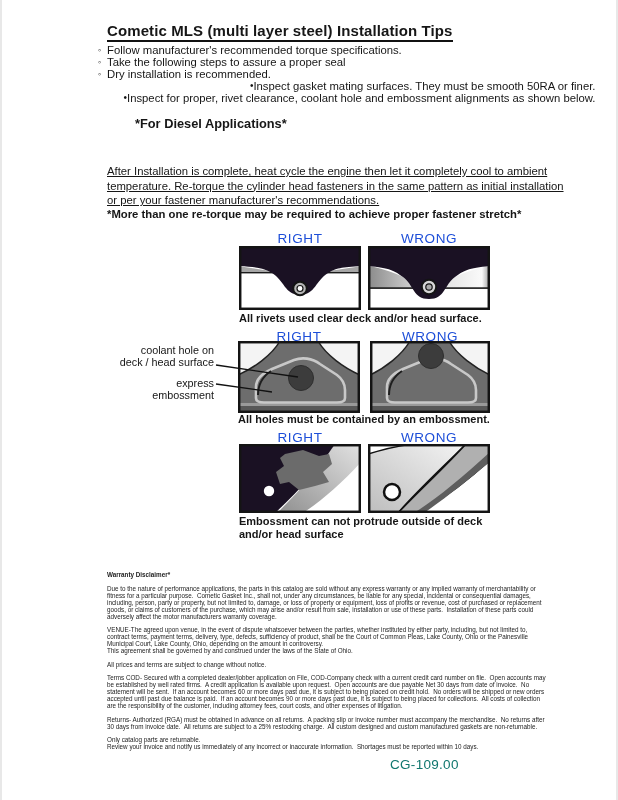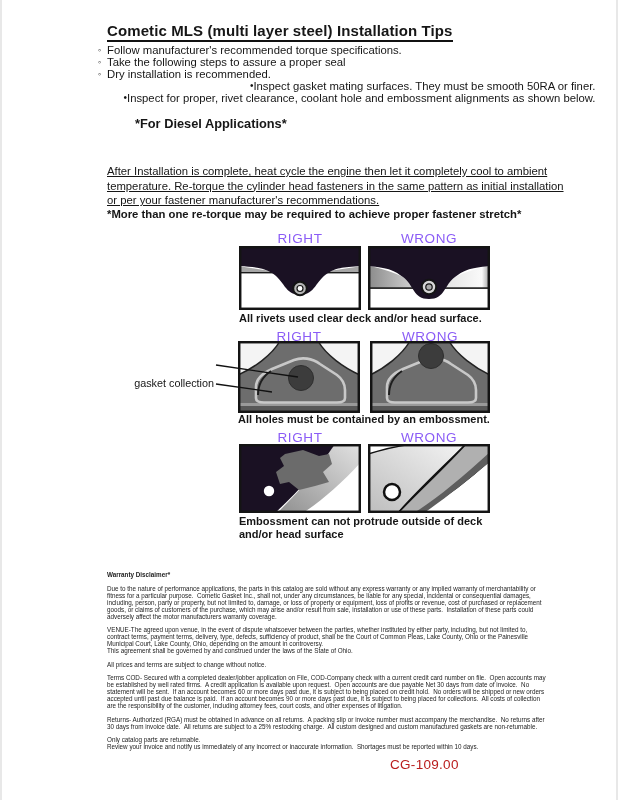--- a/index.html
+++ b/index.html
@@ -17,37 +17,37 @@
   .tip-row{white-space:nowrap;}
   .tip-row .marker{display:inline-block;width:9px;font-size:9px;vertical-align:1px;}
   .tip-row.sub{padding-left:21px;text-align:right;}
   .tip-row.sub .marker{font-size:10px;width:8px;}
   #diesel-heading{left:105px;top:116px;font-size:12.8px;font-weight:bold;margin-left:28px;}
   .body-para{left:105px;font-size:11.3px;line-height:14.5px;white-space:pre-line;width:480px;}
   #diesel-para1{top:133px;}
   #diesel-para2{top:164px;text-decoration:underline;}
   #diesel-note{top:207px;font-weight:bold;}
   .fig{width:252px;}
-  .fig-label{position:absolute;top:0;font-size:13.5px;letter-spacing:.6px;text-align:center;color:#8b5cf6;}
+  .fig-label{position:absolute;top:0;font-size:13.5px;letter-spacing:.6px;text-align:center;color:#1d4ed8;}
   .fig-caption{position:absolute;font-size:11px;font-weight:bold;white-space:pre-line;line-height:12.5px;}
   .fig-box{position:absolute;display:block;}
   #fig1{left:237px;top:231px;height:95px;}
   #fig1 .box{top:15px;}
   #fig1 .fig-caption{left:0;top:81px;}
   #fig2{left:110px;top:329px;width:420px;height:102px;}
   #fig2 .box{top:12px;}
   #fig2 .fig-caption{left:126px;top:84px;width:252px;text-align:center;}
   .callout{position:absolute;left:0;width:102px;text-align:right;font-size:10.8px;line-height:11.8px;white-space:pre-line;}
   #fig3{left:237px;top:430px;height:110px;}
   #fig3 .box{top:14px;}
   #fig3 .fig-caption{left:0;top:85px;}
   #legal{left:105px;top:571px;width:470px;font-size:6.3px;line-height:7px;color:#1c1c1c;}
   #legal .lp{white-space:pre;margin:0 0 6.5px 0;}
   #legal-heading{font-weight:bold;margin-bottom:6.5px;white-space:pre;}
-  #page-code{left:388px;top:757px;font-size:13.5px;letter-spacing:.3px;color:#b91c1c;}
+  #page-code{left:388px;top:757px;font-size:13.5px;letter-spacing:.3px;color:#0f766e;}
   svg{display:block;}
 </style>
 </head>
 <body>
 
 <div id="page">
 
   <div class="abs" id="page-title">Cometic MLS (multi layer steel) Installation Tips</div>
 
   <div class="abs" id="tips">
@@ -101,21 +101,23 @@
       <rect x="1.2" y="1.2" width="119.6" height="61.6" fill="none" stroke="#141414" stroke-width="2.5"></rect>
     </svg>
 
     <div class="fig-caption">All rivets used clear deck and/or head surface.</div>
   </div>
 
   <div class="abs" id="fig2">
     <span class="fig-label" style="left:126px;width:122px;">RIGHT</span>
     <span class="fig-label" style="left:258px;width:120px;">WRONG</span>
 
-    <div class="callout" style="top:49px;">gasket collection</div>
+    <div class="callout" style="top:16px;">coolant hole on
+deck / head surface</div>
+    <div class="callout" style="top:49px;">express embossment</div>
 
     <svg class="fig-box box" style="left:126px;" width="122" height="72" viewBox="0 0 122 72">
       <rect x="0" y="0" width="122" height="72" fill="#6d6d6d"></rect>
       <path d="M0,0 H42 C34,14 16,27 0,34 Z" fill="#f4f4f4" stroke="#222" stroke-width="1.5"></path>
       <path d="M122,0 H80 C88,14 106,27 122,34 Z" fill="#f4f4f4" stroke="#222" stroke-width="1.5"></path>
       <rect x="0" y="62" width="122" height="3" fill="#9a9a9a"></rect>
       <rect x="0" y="65" width="122" height="7" fill="#585858"></rect>
       <path d="M18,57 V46 C18,38 25,32 34,28 L56,19 C64,16 74,17 82,23 L99,34 C105,38.5 107,43 107,49 V57 C107,60 104,61.5 99,61.5 H26 C21,61.5 18,60 18,57 Z" fill="none" stroke="#c8c8c8" stroke-width="2.6"></path>
       <path d="M20,54 C20,44 24,36 33,30" fill="none" stroke="#1e1e1e" stroke-width="2"></path>
       <circle cx="63" cy="37" r="12.5" fill="#3c3c3c" stroke="#2e2e2e" stroke-width="1"></circle>

